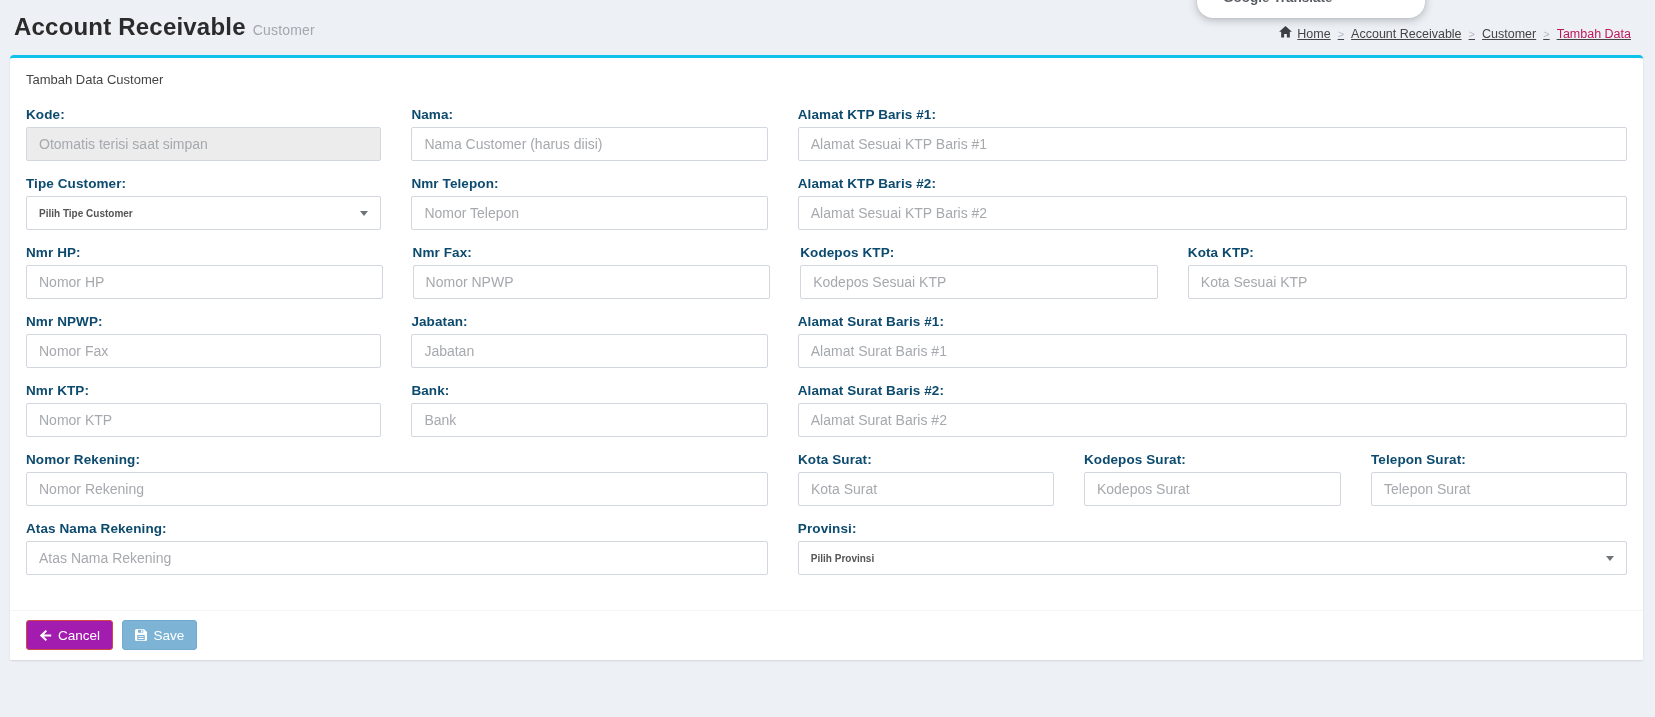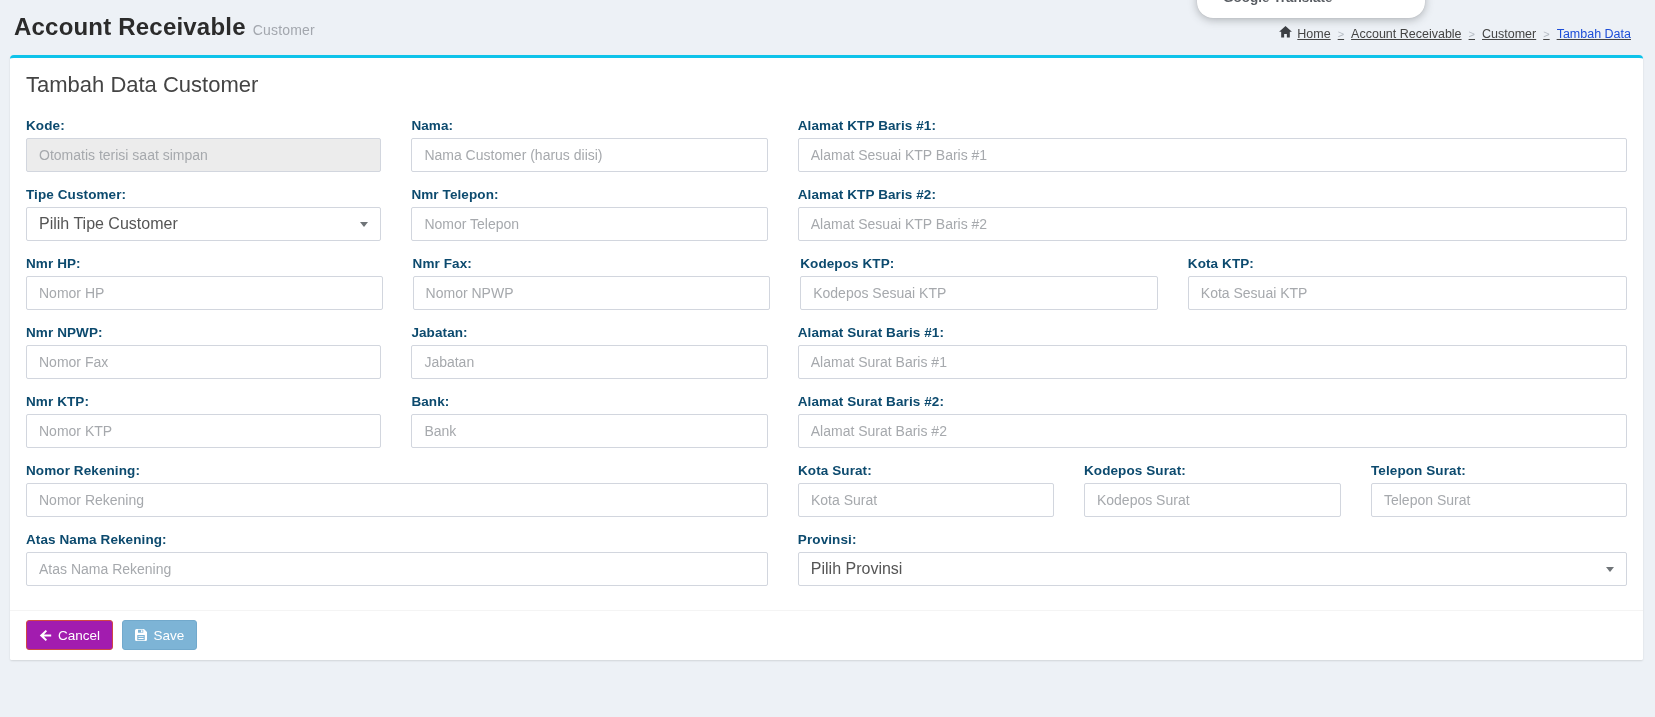--- a/index.html
+++ b/index.html
@@ -32,34 +32,34 @@
     font-size:24px; font-weight:600; color:#2b2b2b; letter-spacing:.2px;
   }
   .page-subtitle { font-size:14px; font-weight:normal; color:#a3a7ae; margin-left:7px; }
   .breadcrumb {
     position:absolute; right:24px; top:26px;
     font-size:12.5px; color:#444; display:flex; align-items:center; gap:7px;
     white-space:nowrap;
     text-decoration:underline;
   }
   .crumb { color:#444; cursor:pointer; display:inline-flex; align-items:center; gap:5px; }
-  .crumb.active { color:#1d4ed8; cursor:default; }
+  .crumb.active { color:#be185d; cursor:default; }
   .crumb-sep { color:#b4bac2; font-size:11px; }
 
   
   .box {
     position:absolute; left:10px; right:12px; top:55px; height:605px;
     background:#fff;
     border-top:3px solid #0ec3ea;
     border-radius:4px 4px 2px 2px;
     box-shadow:0 1px 2px rgba(0,0,0,.12);
   }
   .box-title {
     padding:14px 16px 0;
-    font-size:22px; color:#444; font-weight:normal;
+    font-size:13px; color:#444; font-weight:normal;
   }
   .form-area { padding:20px 16px 0; }
 
   .frow { display:grid; column-gap:30px; margin-bottom:15px; }
   .cols-a { grid-template-columns:354fr 355fr 826fr; }
   .cols-b { grid-template-columns:354fr 355fr 355fr 436fr; }
   .cols-c { grid-template-columns:739fr 255fr 256fr 255fr; }
   .cols-d { grid-template-columns:739fr 826fr; }
 
   .fg label {
@@ -70,21 +70,21 @@
     width:100%; height:34px; border:1px solid #d2d6de; border-radius:2px;
     padding:6px 12px; font-size:14px; color:#555; background:#fff;
     font-family:"Liberation Sans", sans-serif; outline:none;
   }
   .fc::placeholder { color:#a6a9ad; opacity:1; }
   .fc:disabled { background:#ececec; color:#0f766e; }
   .select {
     display:flex; align-items:center; justify-content:space-between;
     cursor:pointer; user-select:none;
   }
-  .select .sel-text { color:#555; font-size:16px; }
+  .select .sel-text { color:#555; font-size:10px;font-weight:bold; }
   .caret {
     width:0; height:0; border-top:5px solid #6f7478;
     border-left:4.5px solid transparent; border-right:4.5px solid transparent;
     margin-left:8px; flex:0 0 auto;
   }
 
   
   .box-footer {
     position:absolute; left:0; right:0; bottom:0; height:50px;
     border-top:1px solid #f4f4f4; padding:9px 16px;

